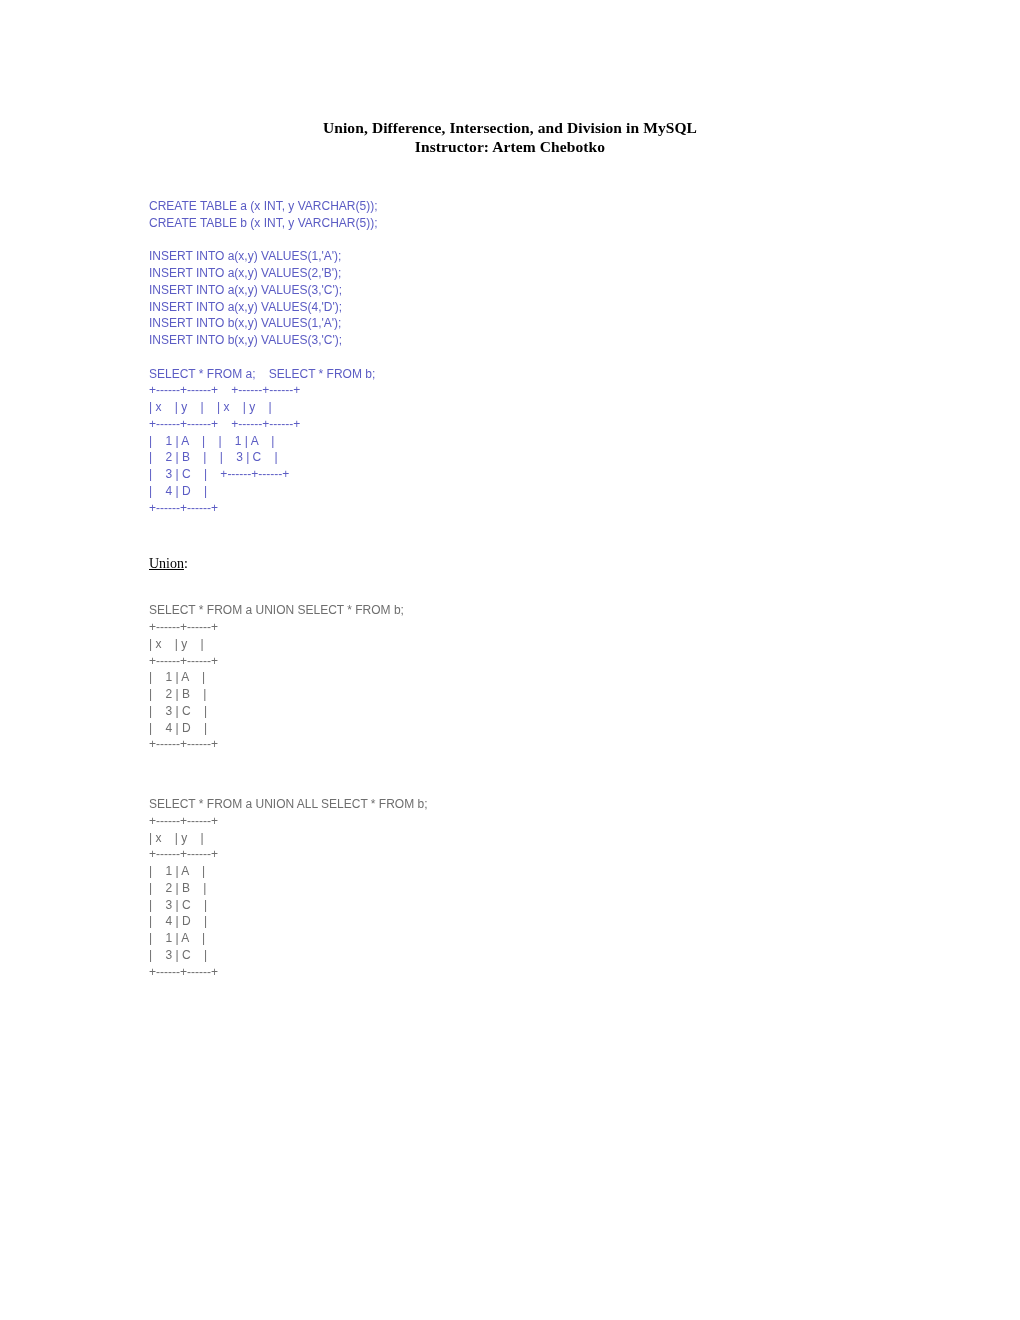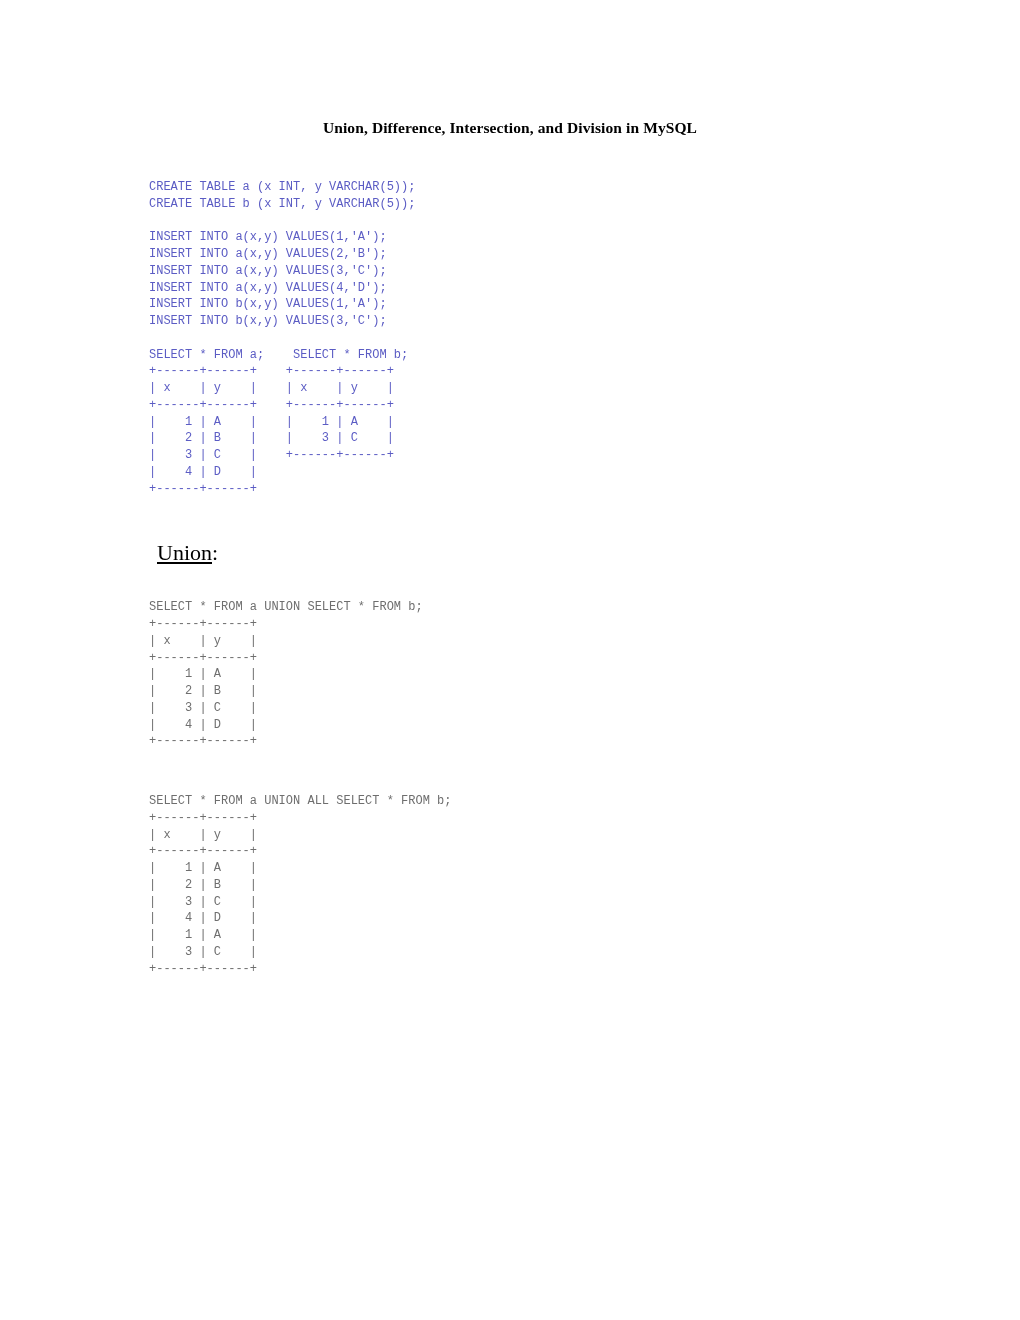--- a/index.html
+++ b/index.html
@@ -36,59 +36,60 @@
   }
   .doc-title .line {
     display: block;
   }
   .body-col {
     margin-left: 149px;
     width: 790px;
   }
   pre.code {
     margin: 0;
-    font-family: Liberation Mono, monospace;
+    font-family: Liberation Sans, sans-serif;
     font-size: 12px;
     line-height: 16.75px;
     white-space: pre;
     letter-spacing: 0px;
   }
   pre.code.blue {
     color: #5b5cc4;
   }
   pre.code.gray {
     color: #6e6e6e;
     margin-top: 10px;
   }
   .gap-top-setup { height: 42px; }
   .gap-after-setup { height: 38px; }
   .gap-after-heading { height: 18px; }
   .gap-between-blocks { height: 33px; }
   h2.section-heading {
-    margin: 8px;
+    margin: 0;
     font-family: "Liberation Serif", "DejaVu Serif", serif;
     font-weight: normal;
-    font-size: 22px;
+    font-size: 14px;
     line-height: 20px;
     color: #000000;
   }
   h2.section-heading .underlined {
     text-decoration: underline;
   }
   h2.section-heading .colon {
     text-decoration: none;
   }
 </style>
 </head>
 <body>
 
 <div class="page">
 
   <h1 class="doc-title">
     <span class="line">Union, Difference, Intersection, and Division in MySQL</span>
+    <span class="line">Instructor: Artem Chebotko</span>
   </h1>
 
   <div class="body-col">
 
     <div class="gap-top-setup"></div>
 
     <pre class="code blue">CREATE TABLE a (x INT, y VARCHAR(5));
 CREATE TABLE b (x INT, y VARCHAR(5));
 
 INSERT INTO a(x,y) VALUES(1,'A');

